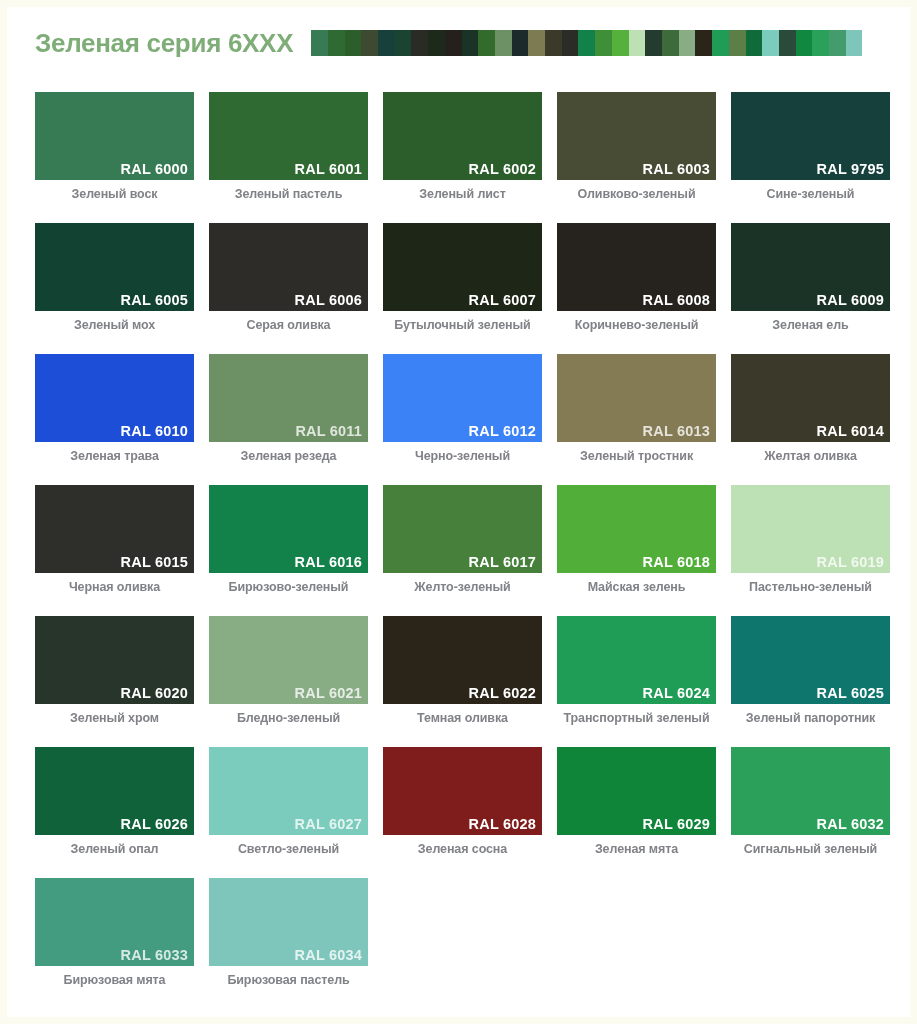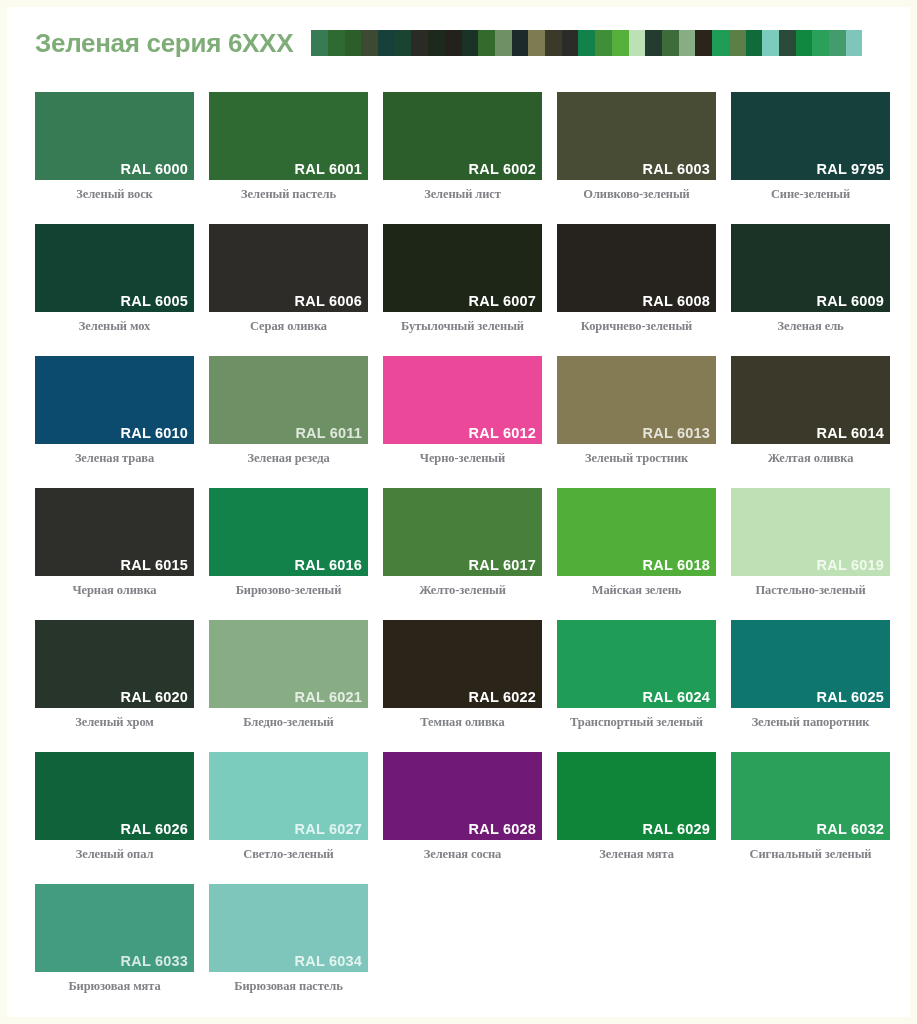--- a/index.html
+++ b/index.html
@@ -88,21 +88,21 @@
     color: rgba(255, 255, 255, 0.78);
   }
   .caption {
     margin-top: 7px;
     text-align: center;
     font-size: 12.5px;
     font-weight: bold;
     color: #808287;
     white-space: nowrap;
     letter-spacing: -0.1px;
-    font-family: Liberation Serif, serif;
+    font-family: Liberation Sans, sans-serif;
   }
 </style>
 </head>
 <body>
 
 <div class="page">
 
   <div class="header">
     <div class="title">Зеленая серия 6XXX</div>
     <div class="strip">
@@ -197,33 +197,33 @@
         </div>
         <div class="caption">Коричнево-зеленый</div>
       </div>
       <div class="cell last-col">
         <div class="swatch" style="background: rgb(27, 51, 38);">
           <div class="ral-code">RAL 6009</div>
         </div>
         <div class="caption">Зеленая ель</div>
       </div>
       <div class="cell">
-        <div class="swatch" style="background: #0c4a6e; text-decoration: underline;">
+        <div class="swatch" style="background: #1d4ed8; text-decoration: underline;">
           <div class="ral-code">RAL 6010</div>
         </div>
         <div class="caption">Зеленая трава</div>
       </div>
       <div class="cell">
         <div class="swatch" style="background: rgb(109, 144, 100);">
           <div class="ral-code faded">RAL 6011</div>
         </div>
         <div class="caption">Зеленая резеда</div>
       </div>
       <div class="cell">
-        <div class="swatch" style="background: #ec4899;">
+        <div class="swatch" style="background: #3b82f6;">
           <div class="ral-code">RAL 6012</div>
         </div>
         <div class="caption">Черно-зеленый</div>
       </div>
       <div class="cell">
         <div class="swatch" style="background: rgb(132, 123, 84);">
           <div class="ral-code faded">RAL 6013</div>
         </div>
         <div class="caption">Зеленый тростник</div>
       </div>
@@ -299,21 +299,21 @@
         </div>
         <div class="caption">Зеленый опал</div>
       </div>
       <div class="cell">
         <div class="swatch" style="background: rgb(124, 204, 190);">
           <div class="ral-code faded">RAL 6027</div>
         </div>
         <div class="caption">Светло-зеленый</div>
       </div>
       <div class="cell">
-        <div class="swatch" style="background: #701a75;">
+        <div class="swatch" style="background: #7f1d1d;">
           <div class="ral-code">RAL 6028</div>
         </div>
         <div class="caption">Зеленая сосна</div>
       </div>
       <div class="cell">
         <div class="swatch" style="background: rgb(14, 133, 56); text-align: center;">
           <div class="ral-code">RAL 6029</div>
         </div>
         <div class="caption">Зеленая мята</div>
       </div>

